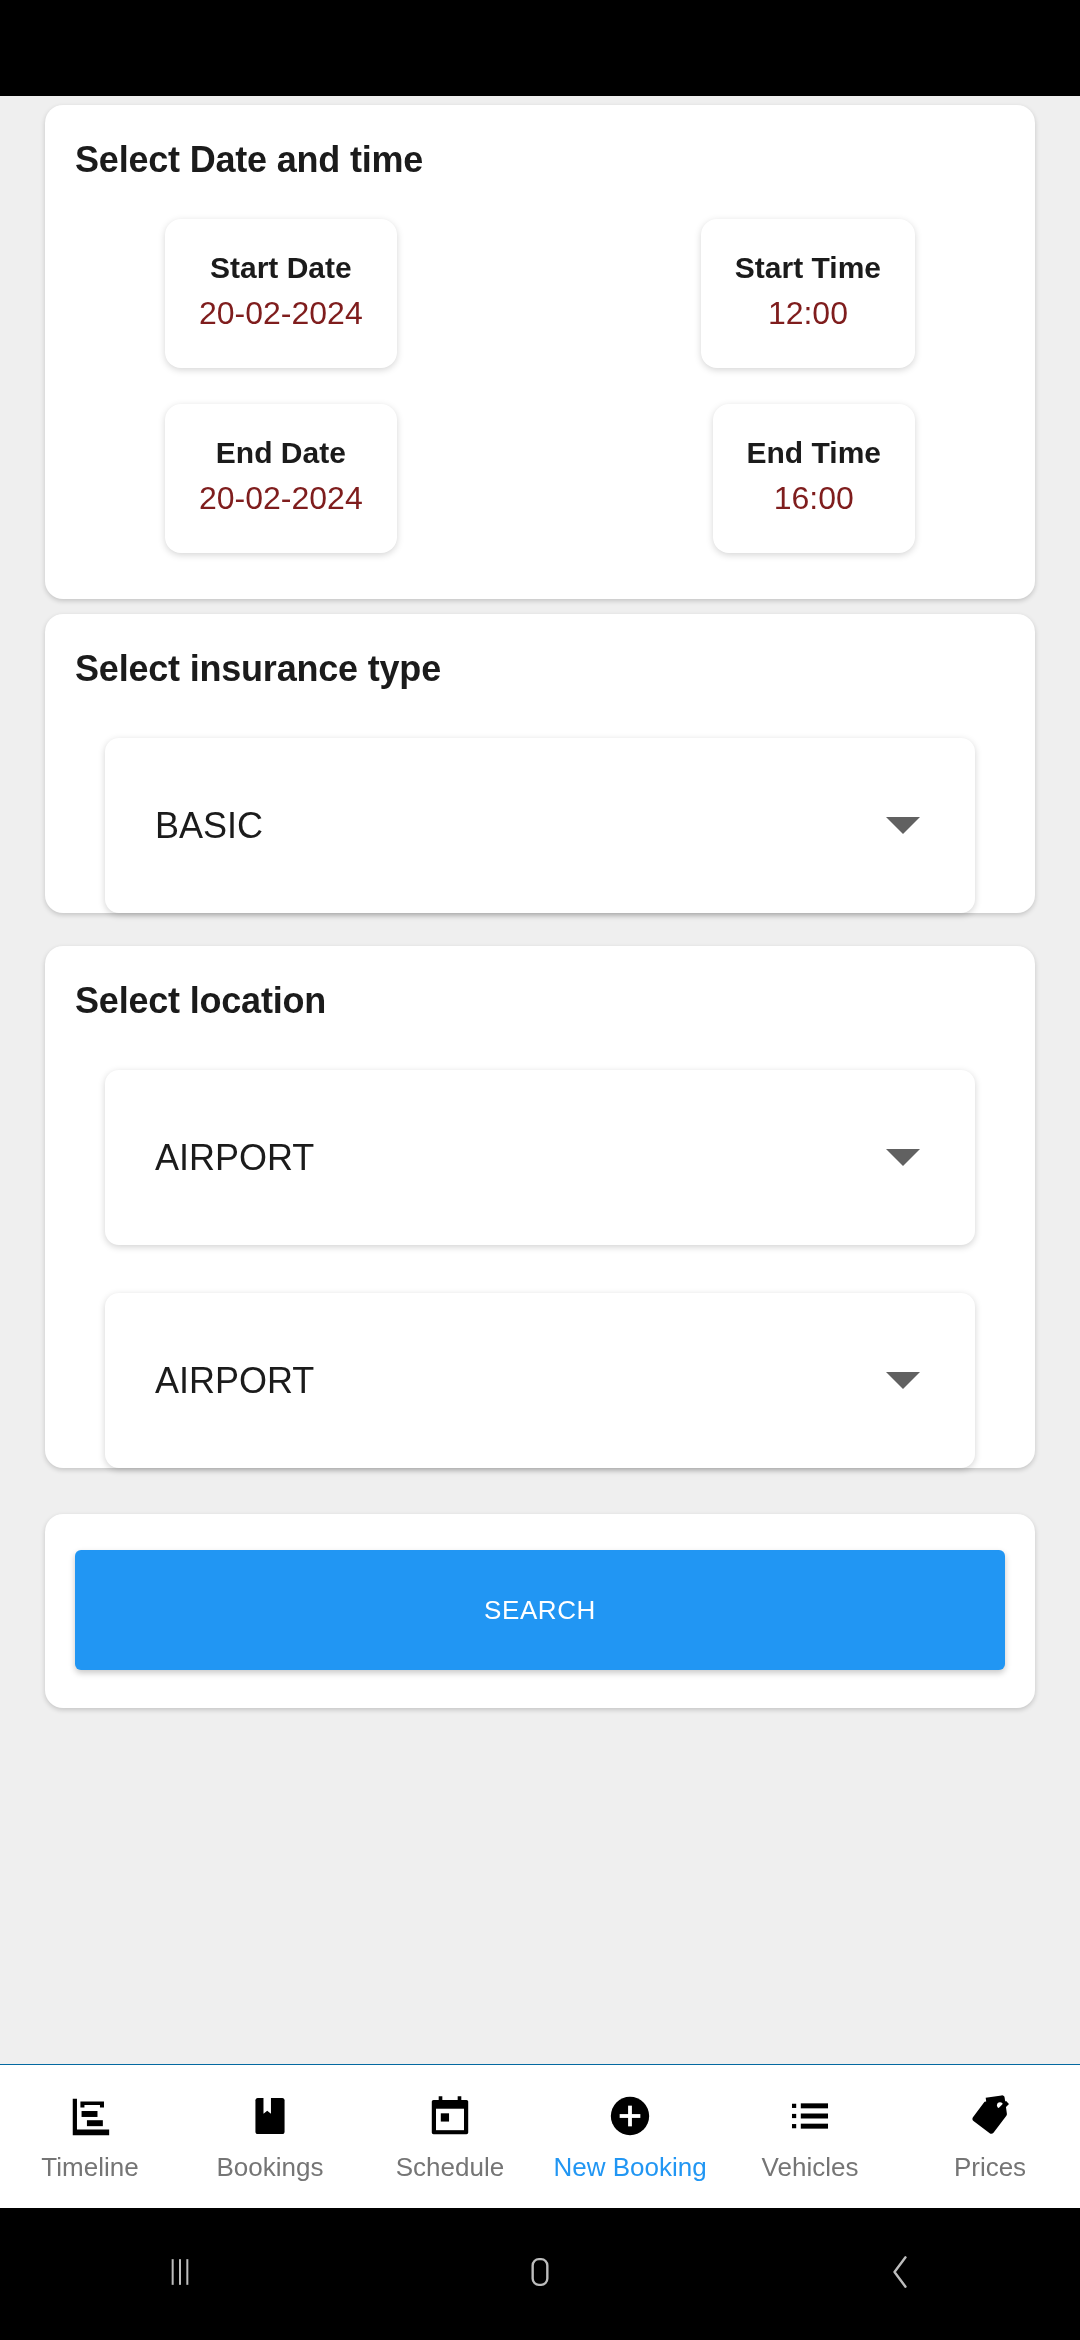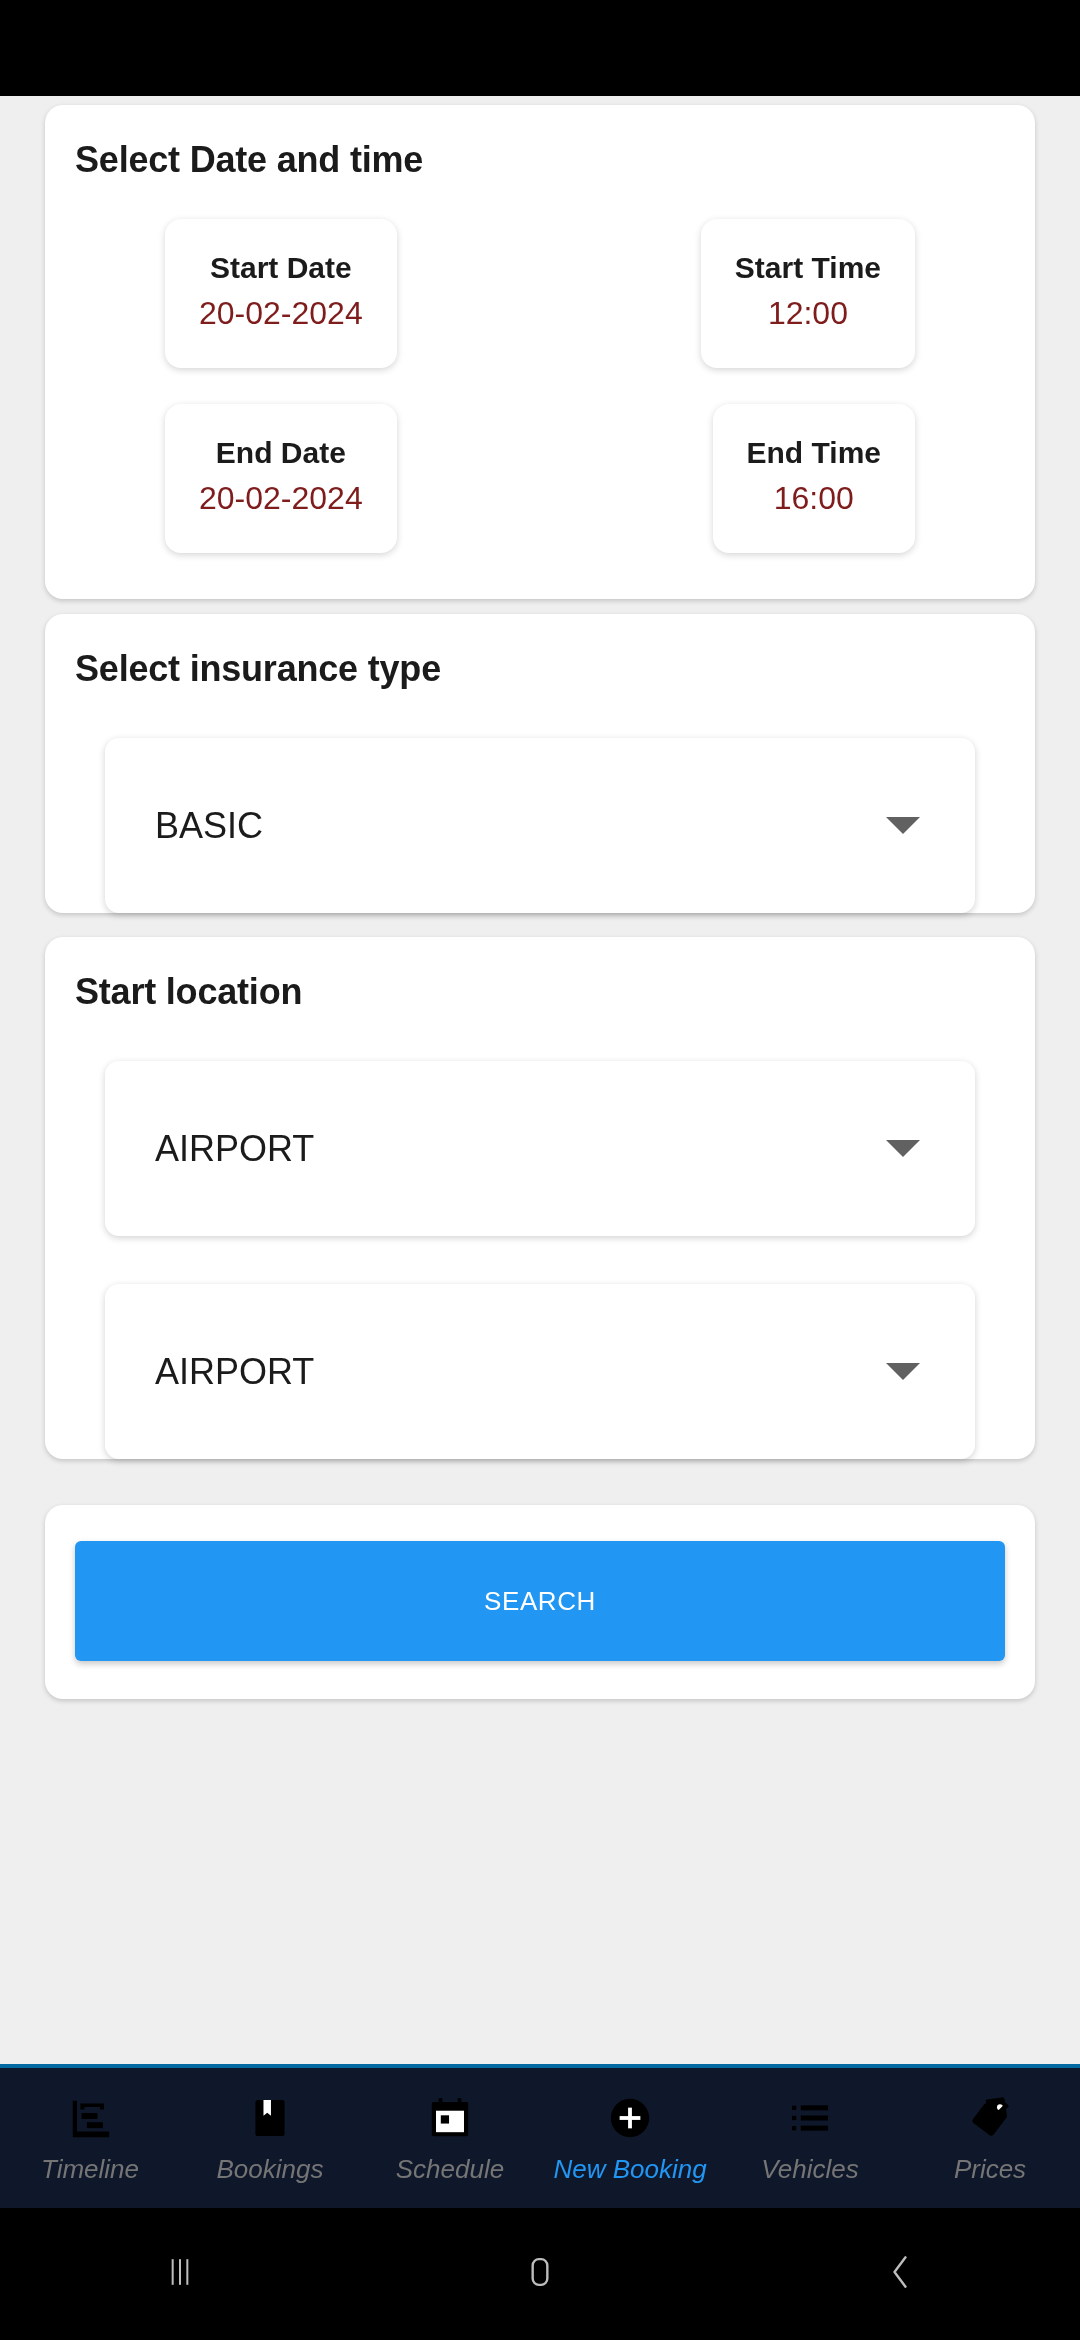--- a/index.html
+++ b/index.html
@@ -96,21 +96,21 @@
     font-weight: normal;
     color: #7f1d1d;
     line-height: 1.3;
     margin-top: 6px;
     white-space: nowrap;
   }
 
   
   .dropdown {
     position: relative;
-    margin: 48px 60px 24px 60px;
+    margin: 48px 60px 33px 60px;
     background: #FFFFFF;
     border-radius: 14px;
     box-shadow: 0 2px 7px rgba(0,0,0,0.18);
     height: 175px;
     display: flex;
     align-items: center;
   }
 
   .dropdown-value {
     font-size: 36px;
@@ -151,26 +151,25 @@
     font-weight: normal;
     letter-spacing: 0.6px;
     box-shadow: 0 3px 6px rgba(0,0,0,0.22);
     cursor: pointer;
   }
 
   
   .tabbar {
     flex: 0 0 auto;
     height: 144px;
-    background: #0f172a;
+    background: #ffffff;
     display: flex;
     align-items: center;
     justify-content: space-around;
-    border-top: 4px solid #0369a1;
-    font-style: italic;
+    border-top: 1px solid #0369a1;
   }
 
   .tab {
     flex: 1 1 0;
     display: flex;
     flex-direction: column;
     align-items: center;
     justify-content: center;
     gap: 10px;
     cursor: pointer;
@@ -251,21 +250,21 @@
       <div class="card">
         <div class="card-title">Select insurance type</div>
 
         <div class="dropdown">
           <span class="dropdown-value">BASIC</span>
           <span class="caret"></span>
         </div>
       </div>
 
       <div class="card loc-card">
-        <div class="card-title">Start location</div>
+        <div class="card-title">Select location</div>
 
         <div class="dropdown">
           <span class="dropdown-value">AIRPORT</span>
           <span class="caret"></span>
         </div>
 
         <div class="dropdown">
           <span class="dropdown-value">AIRPORT</span>
           <span class="caret"></span>
         </div>

